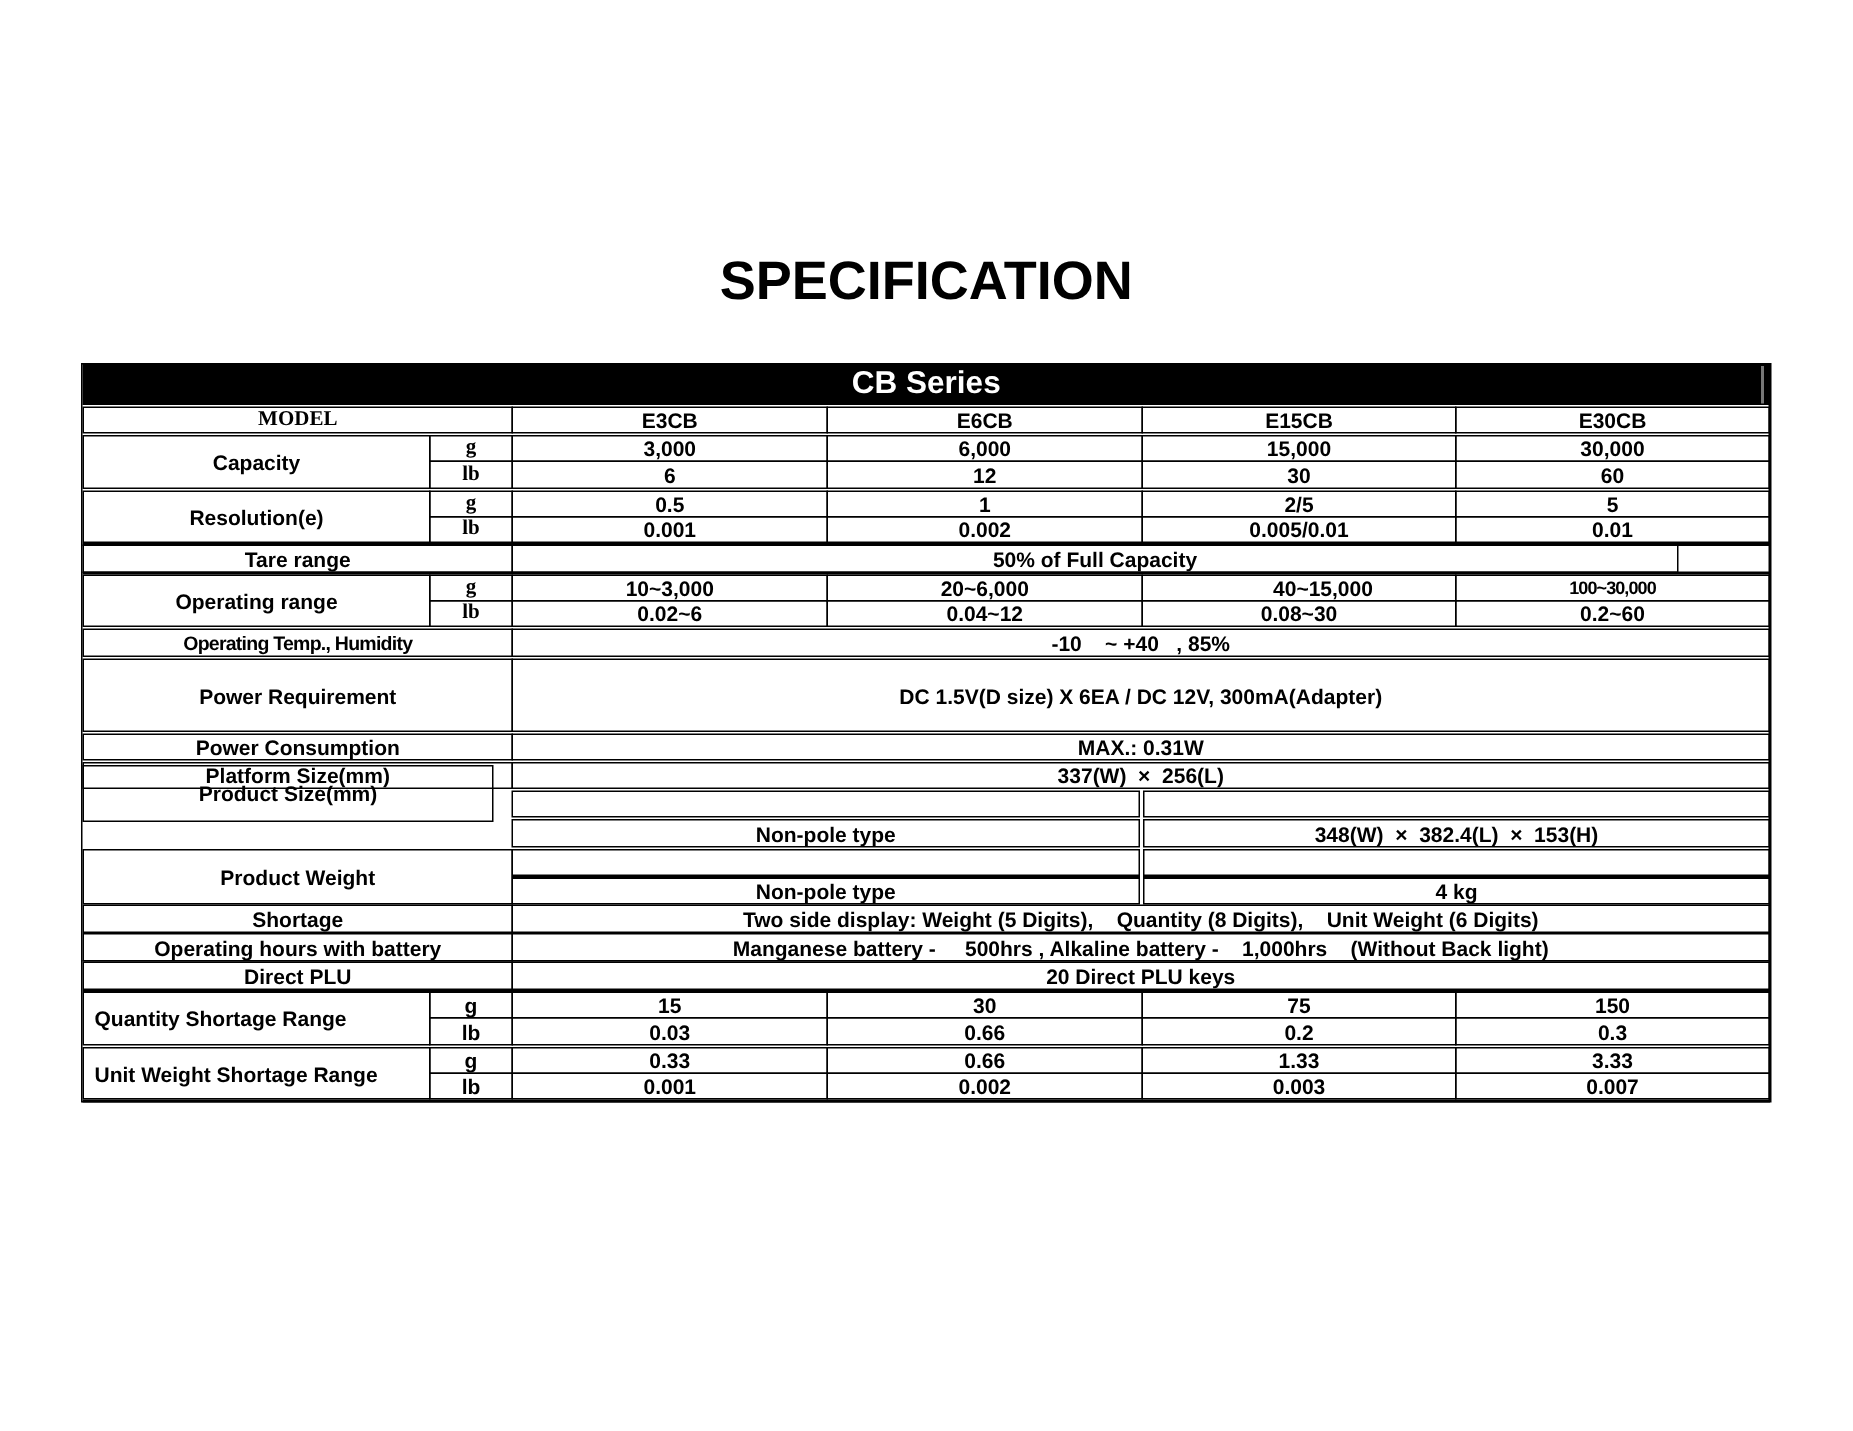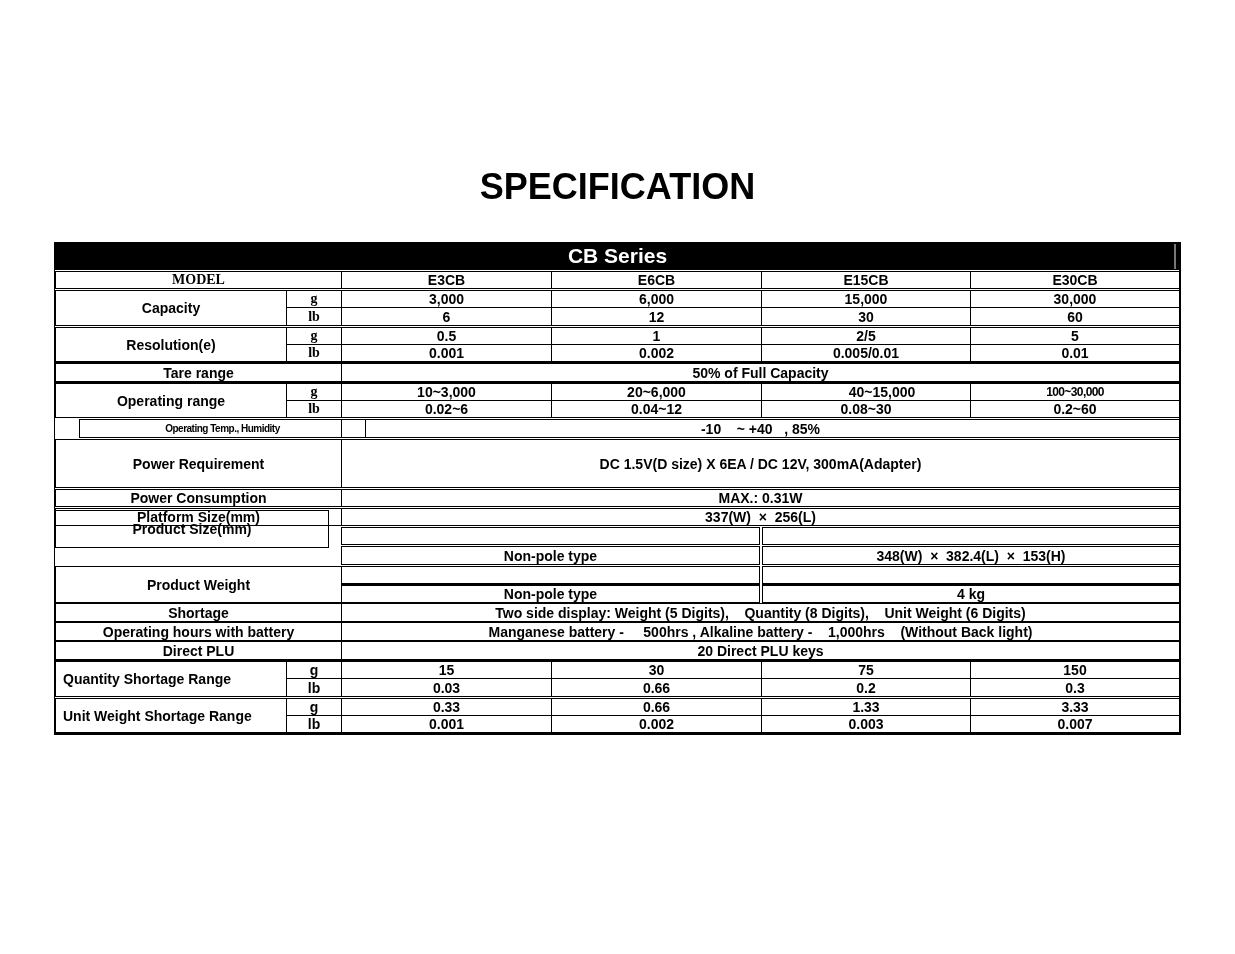--- a/index.html
+++ b/index.html
@@ -5,21 +5,21 @@
   html, body { margin: 0; padding: 0; background: #ffffff; }
   body { width: 1235px; height: 954px; position: relative; overflow: hidden; font-family: "Liberation Sans", sans-serif; color: #000; }
   .title { position: absolute; left: 0; width: 1235px; top: 166px; text-align: center; font-weight: bold; font-size: 36px; letter-spacing: 0px; }
   .cell { position: absolute; box-sizing: border-box; border: 1px solid #000; display: flex; align-items: center; justify-content: center; font-weight: bold; font-size: 14px; white-space: nowrap; line-height: 1; }
   .serif { font-family: "Liberation Serif", serif; }
   .cell.left { justify-content: flex-start; padding-left: 7px; }
   .bar { position: absolute; left: 55px; top: 242px; width: 1125px; height: 28px; background: #000; color: #fff; font-weight: bold; font-size: 21px; display: flex; align-items: center; justify-content: center; }
   .bar-edge { position: absolute; top: 244px; left: 1174px; width: 2px; height: 25px; background: #777; }
   .outer { position: absolute; left: 54px; top: 242px; width: 1127px; height: 493px; border: 1px solid #000; border-right-width: 2px; box-sizing: border-box; pointer-events: none; }
   .hline { position: absolute; left: 55px; width: 1125px; height: 2px; background: #000; }
-  .condensed { font-size: 10px; letter-spacing: -0.5px; margin-left: 24px; }
+  .condensed { font-size: 13px; letter-spacing: -0.5px; }
   .narrow { font-size: 12px; letter-spacing: -0.6px; }
 </style>
 </head>
 <body>
 
 <div class="title">SPECIFICATION</div>
 
 <div>
 
   <div class="bar">CB Series</div>
@@ -49,21 +49,21 @@
   <div class="cell" style="left:341px;top:327px;width:211px;height:18px;">0.5</div>
   <div class="cell" style="left:551px;top:327px;width:211px;height:18px;">1</div>
   <div class="cell" style="left:761px;top:327px;width:210px;height:18px;">2/5</div>
   <div class="cell" style="left:970px;top:327px;width:210px;height:18px;">5</div>
   <div class="cell" style="left:341px;top:344px;width:211px;height:18px;">0.001</div>
   <div class="cell" style="left:551px;top:344px;width:211px;height:18px;">0.002</div>
   <div class="cell" style="left:761px;top:344px;width:210px;height:18px;">0.005/0.01</div>
   <div class="cell" style="left:970px;top:344px;width:210px;height:18px;">0.01</div>
 
   <div class="cell" style="left:55px;top:363px;width:287px;height:19px;">Tare range</div>
-  <div class="cell" style="left:341px;top:363px;width:839px;height:19px;text-align:center;">50% of Full Capacity</div>
+  <div class="cell" style="left:341px;top:363px;width:778px;height:19px;text-align:center;">50% of Full Capacity</div>
 
   <div class="cell" style="left:55px;top:383px;width:232px;height:35px;">Operating range</div>
   <div class="cell serif" style="left:286px;top:383px;width:56px;height:18px;">g</div>
   <div class="cell serif" style="left:286px;top:400px;width:56px;height:18px;">lb</div>
   <div class="cell" style="left:341px;top:383px;width:211px;height:18px;">10~3,000</div>
   <div class="cell" style="left:551px;top:383px;width:211px;height:18px;">20~6,000</div>
   <div class="cell" style="left:761px;top:383px;width:210px;height:18px;padding-left:32px;">40~15,000</div>
   <div class="cell narrow" style="left:970px;top:383px;width:210px;height:18px;">100~30,000</div>
   <div class="cell" style="left:341px;top:400px;width:211px;height:18px;">0.02~6</div>
   <div class="cell" style="left:551px;top:400px;width:211px;height:18px;">0.04~12</div>

